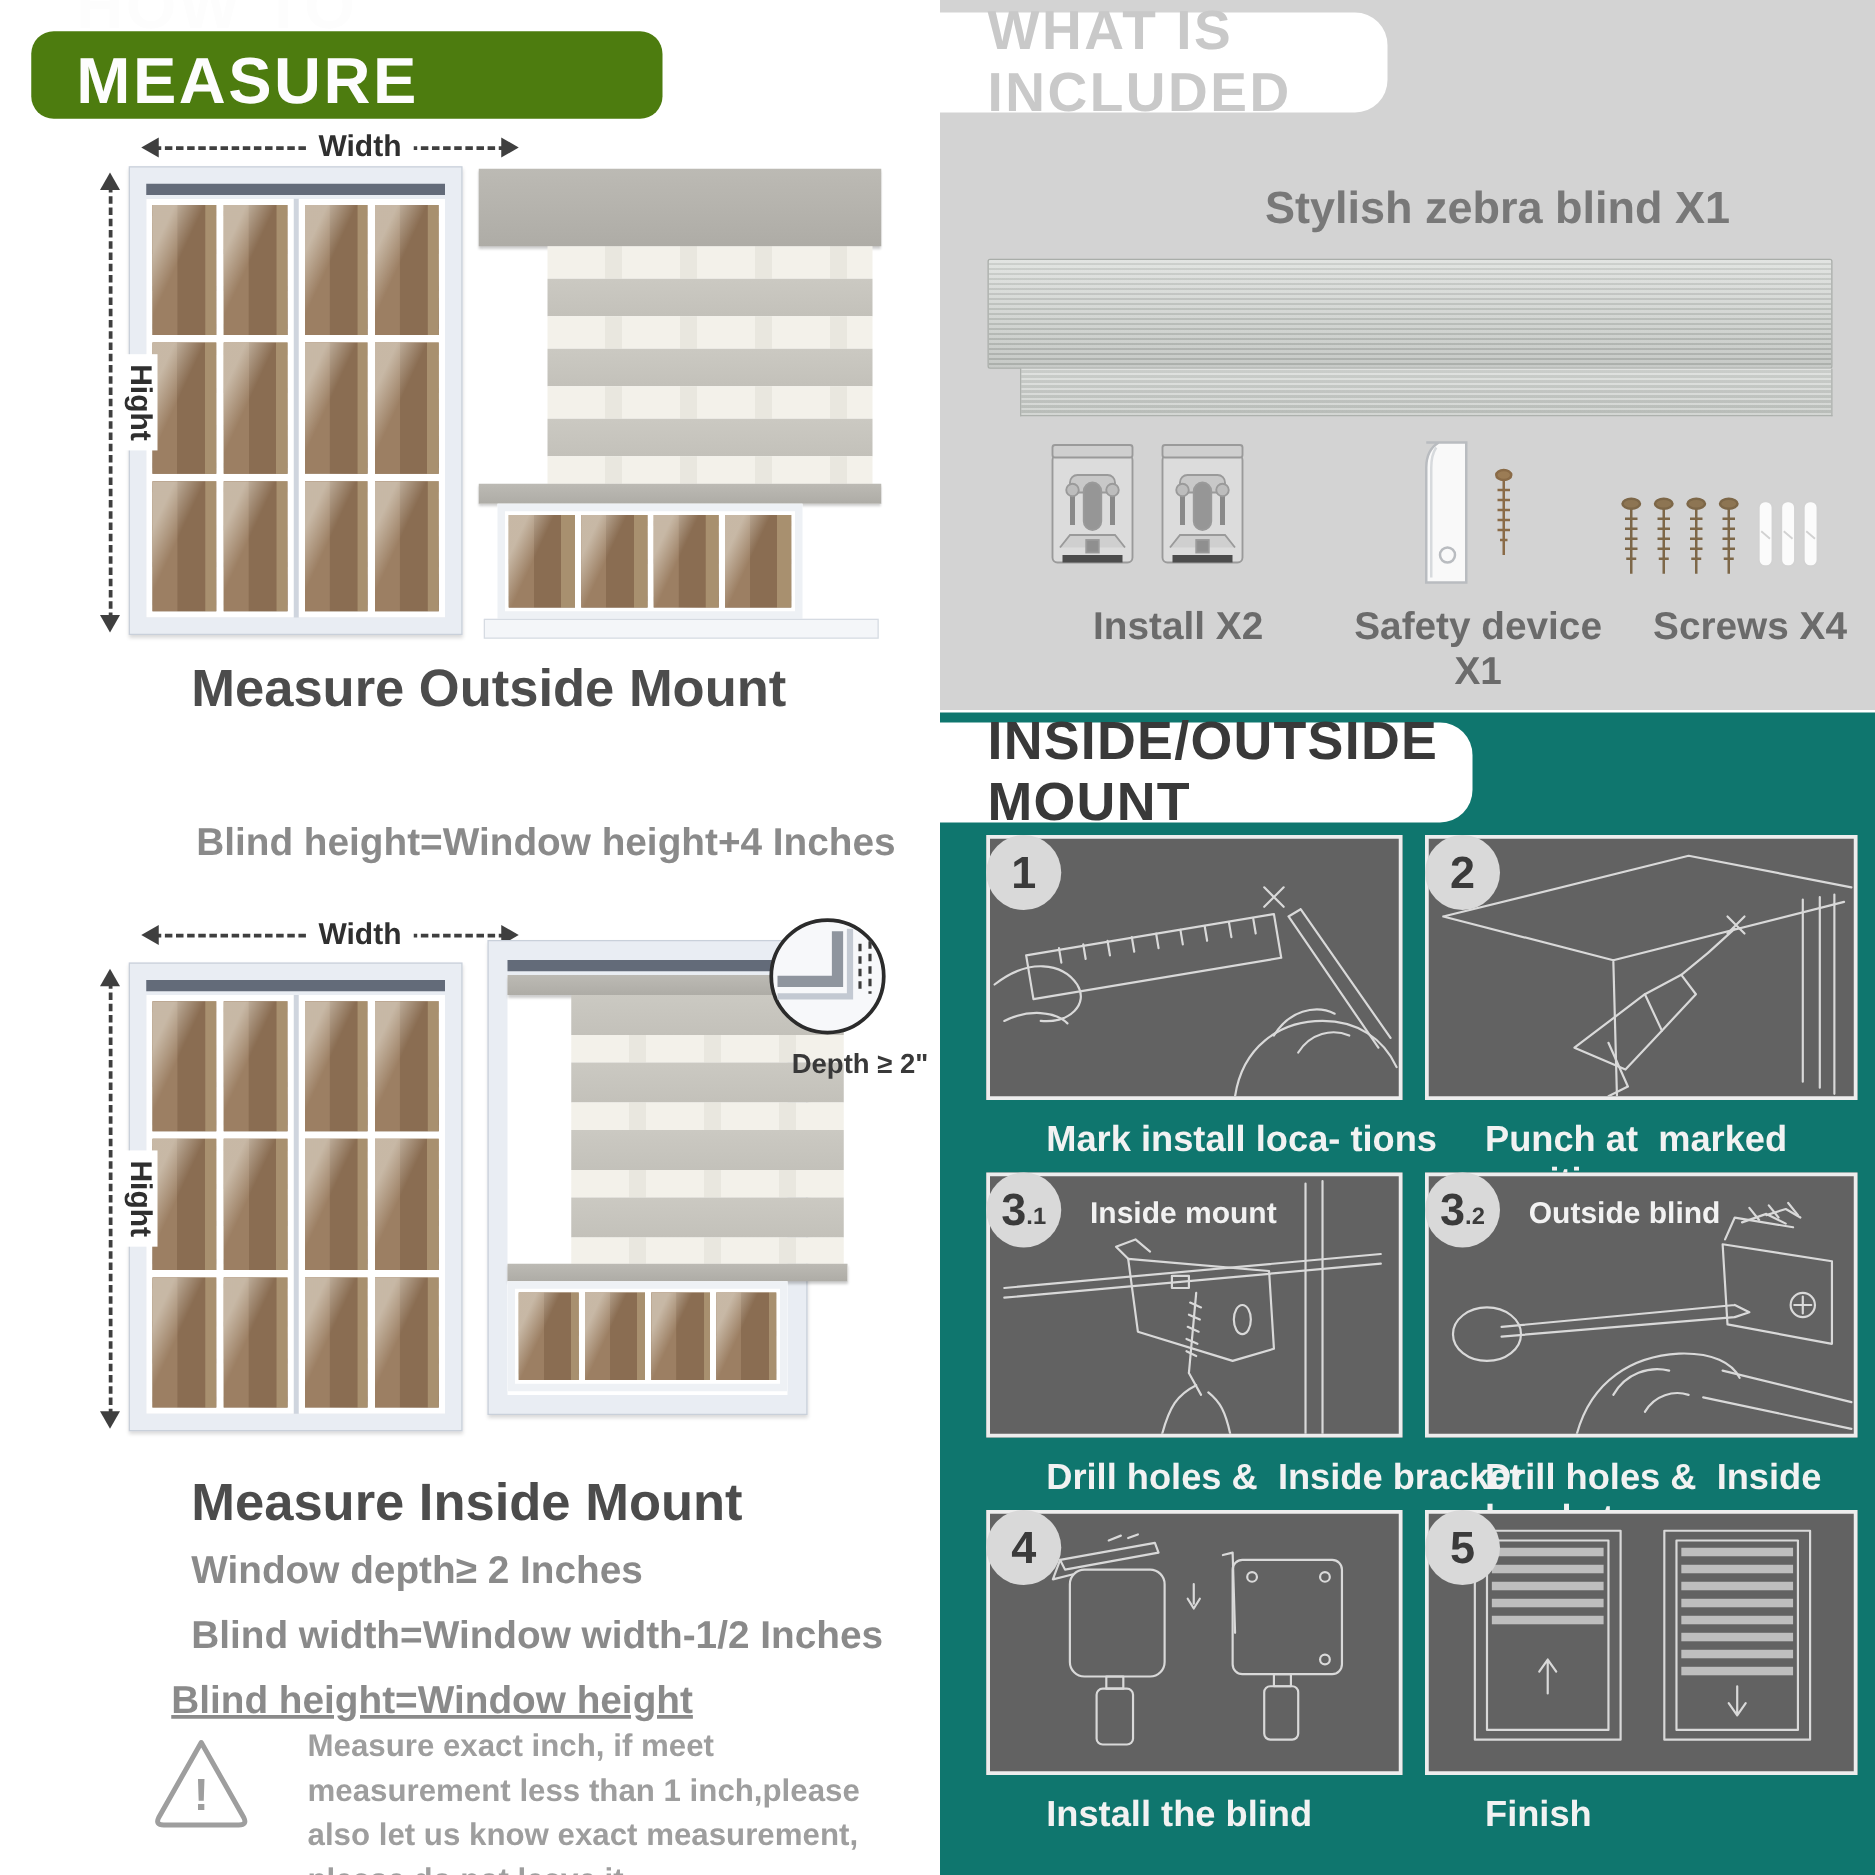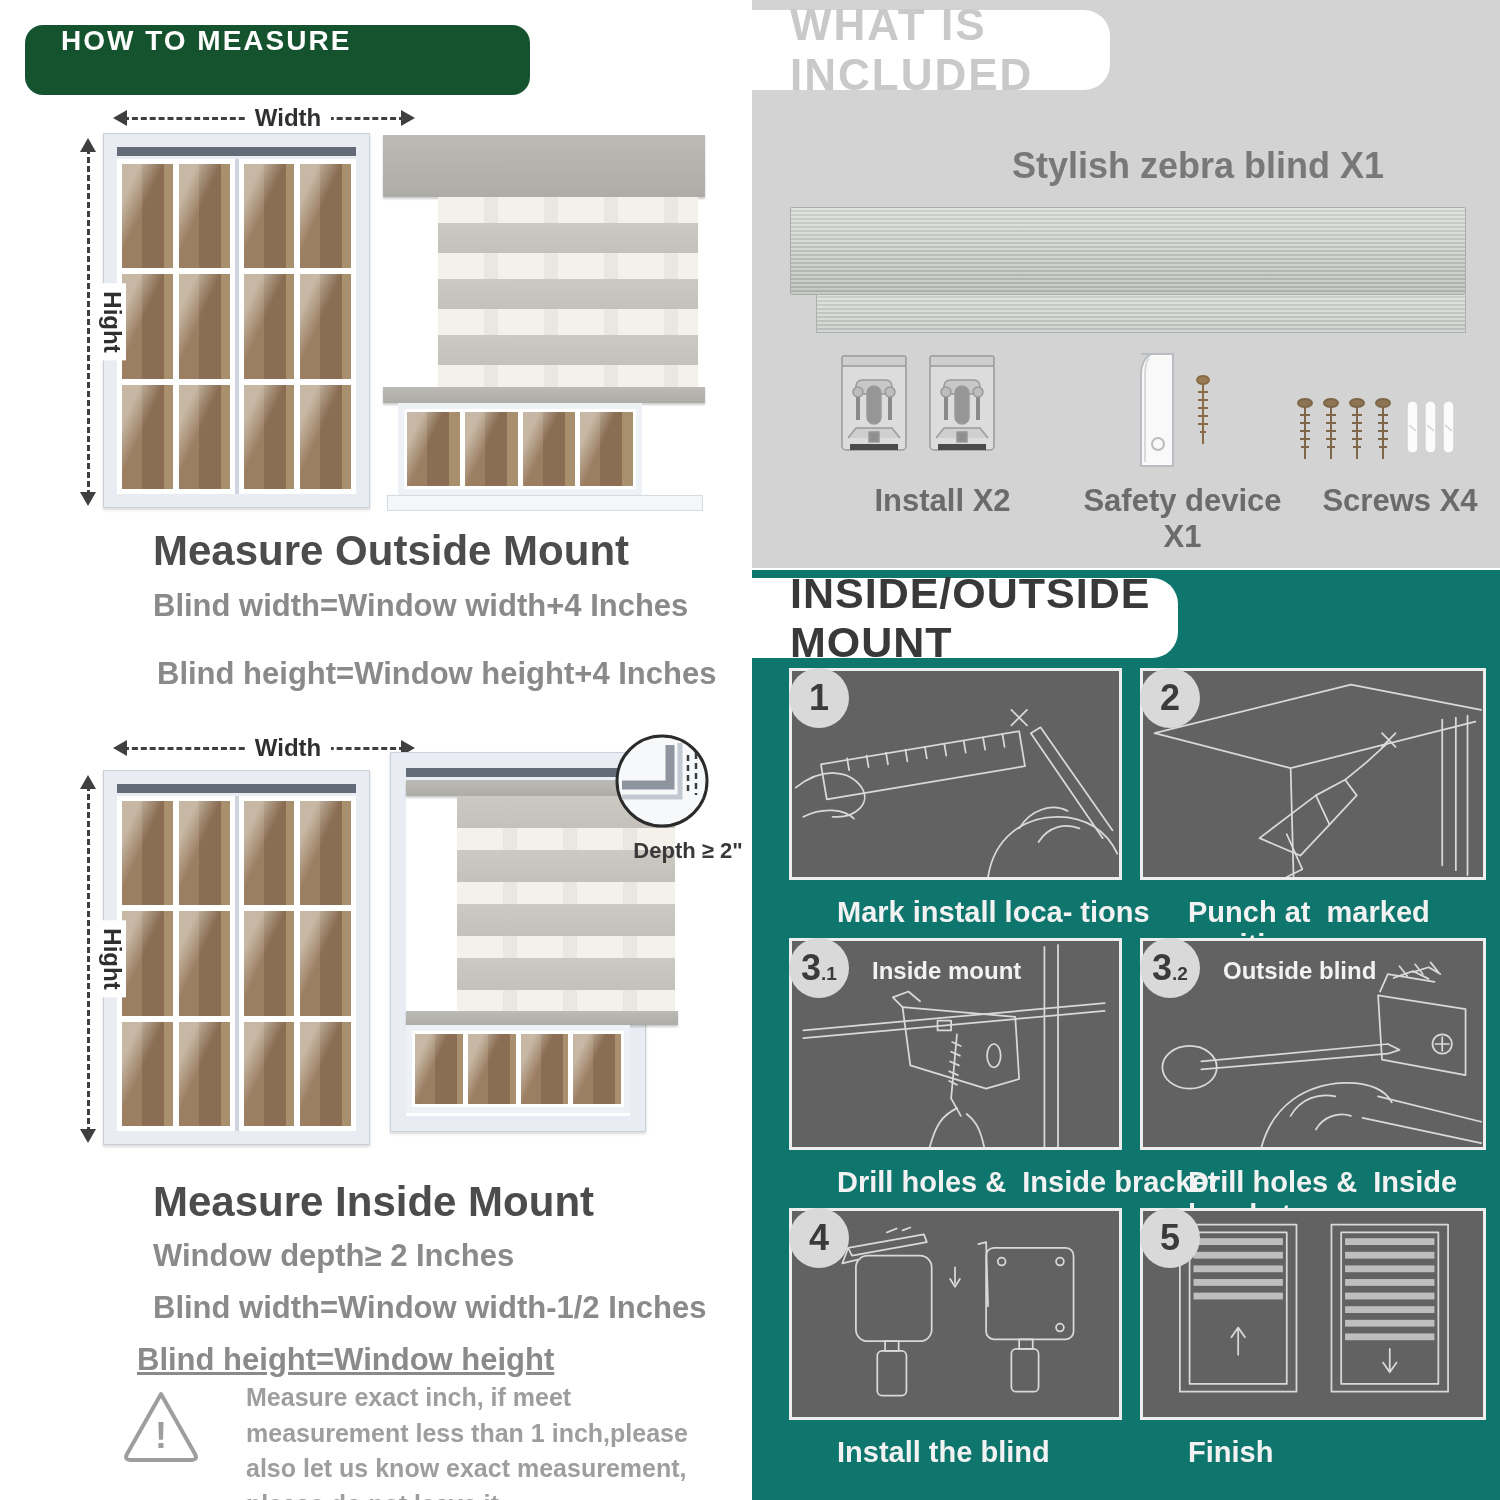--- a/index.html
+++ b/index.html
@@ -1,23 +1,23 @@
 <!DOCTYPE html>
 <html><head>
 <meta charset="utf-8">
 <style>
   html,body{margin:0;padding:0;background:#fff;}
   #canvas{position:relative;width:1500px;height:1500px;background:#ffffff;overflow:hidden;
           font-family:"Liberation Sans",sans-serif;}
   .abs{position:absolute;padding-left:48px;}
 
   
-  .hdr-left{left:25px;top:25px;width:505px;height:70px;background:#14532d;border-radius:18px;
-            display:flex;align-items:flex-start;padding-left:36px;box-sizing:border-box;
-            color:#fdfdfd;font-weight:bold;font-size:28px;letter-spacing:2px;}
+  .hdr-left{left:25px;top:25px;width:505px;height:70px;background:#4d7c0f;border-radius:18px;
+            display:flex;align-items:flex-end;padding-left:36px;box-sizing:border-box;
+            color:#fdfdfd;font-weight:bold;font-size:52px;letter-spacing:2px;}
   .panel-light{left:752px;top:0;width:748px;height:568px;background:#d3d3d3;}
   .hdr-included{left:0;top:10px;width:358px;height:80px;background:#ffffff;
             border-radius:0 26px 26px 0;display:flex;align-items:center;padding-left:38px;
             box-sizing:border-box;color:#c9c9c9;font-weight:bold;font-size:44px;letter-spacing:2px;}
   .panel-dark{left:752px;top:570px;width:748px;height:930px;background:#0f766e;}
   .hdr-mount{left:0;top:8px;width:426px;height:80px;background:#ffffff;
             border-radius:0 26px 26px 0;display:flex;align-items:center;padding-left:38px;
             box-sizing:border-box;color:#393939;font-weight:bold;font-size:43px;letter-spacing:1px;}
 
   
@@ -148,21 +148,20 @@
     <div class="abs mini-win" style="left:15px;top:268px;width:244px;height:92px;">
       <div class="mini-pane photo"></div>
       <div class="mini-pane photo"></div>
       <div class="mini-pane photo"></div>
       <div class="mini-pane photo"></div>
     </div>
     <div class="abs sill" style="left:4px;top:360px;width:266px;height:14px;"></div>
   </div>
 
   <div class="abs h2" style="left:105px;top:527px;">Measure Outside Mount</div>
-  <div class="abs body-line" style="left:105px;top:588px;">Blind width=Window width+4 Inches</div>
   <div class="abs body-line" style="left:109px;top:640px;margin-top:16px;">Blind height=Window height+4 Inches</div>
 
   <div class="abs w-arrow" style="left:113px;top:736px;width:254px;">
     <span class="line"></span>
     <span class="arr left"></span>
     <span class="arr right"></span>
     <span class="lbl">Width</span>
   </div>
 
   <div class="abs h-arrow" style="left:76px;top:775px;height:368px;">

